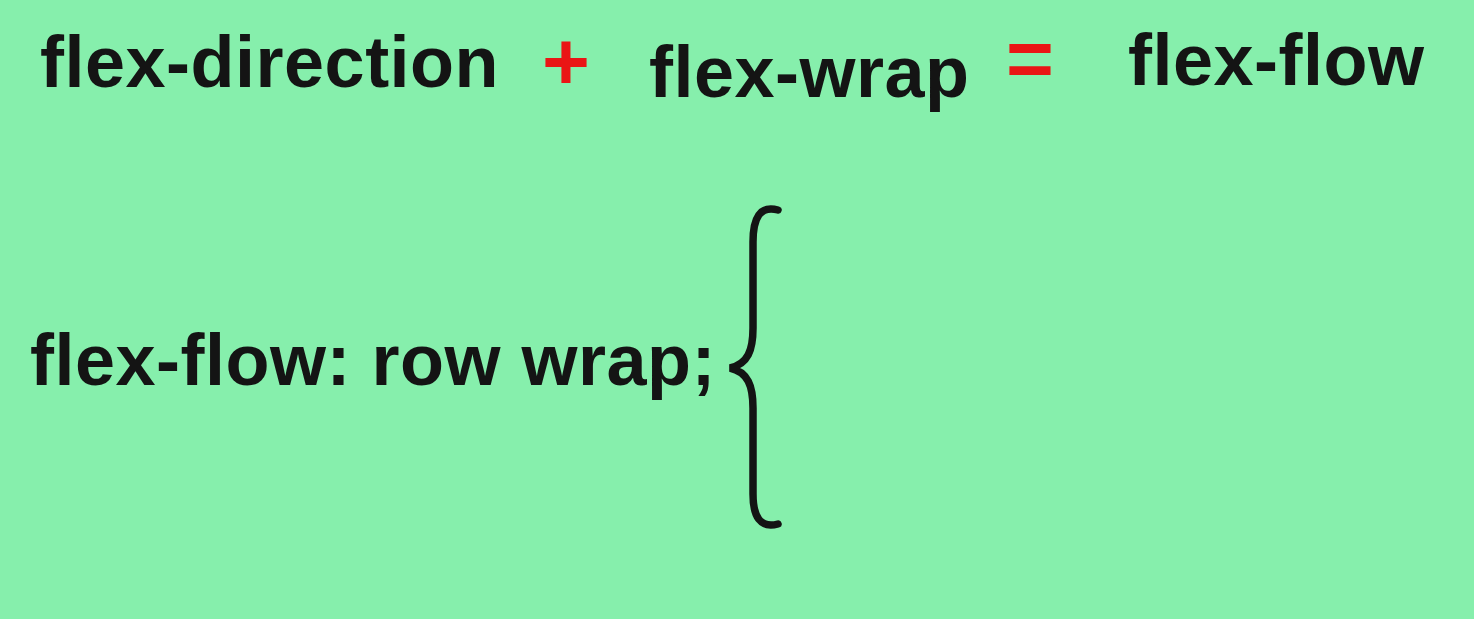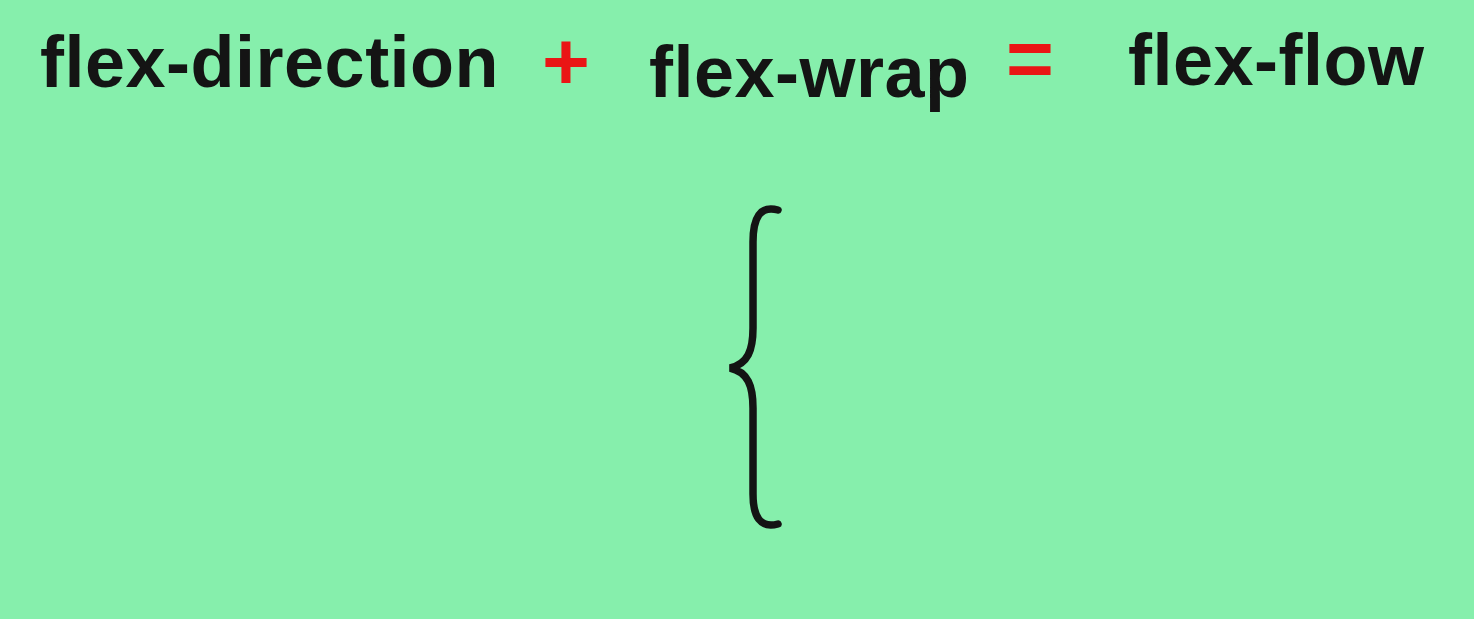--- a/index.html
+++ b/index.html
@@ -63,20 +63,21 @@
   <span class="txt eq-left">flex-direction</span>
 
   <span class="op eq-plus">+</span>
 
   <span class="txt eq-right">flex-wrap</span>
 
   <span class="op eq-equals">=</span>
 
   <span class="txt eq-result">flex-flow</span>
 
+  <span class="txt shorthand">flex-flow: row wrap;</span>
 
   <svg class="brace" viewBox="0 0 62 330" aria-hidden="true">
     <path d="M 58 8
              C 40 3, 33 16, 33 40
              L 33 126
              C 33 148, 28 162, 10 166
              C 28 170, 33 184, 33 206
              L 33 292
              C 33 314, 40 327, 58 322"></path>
   </svg>

